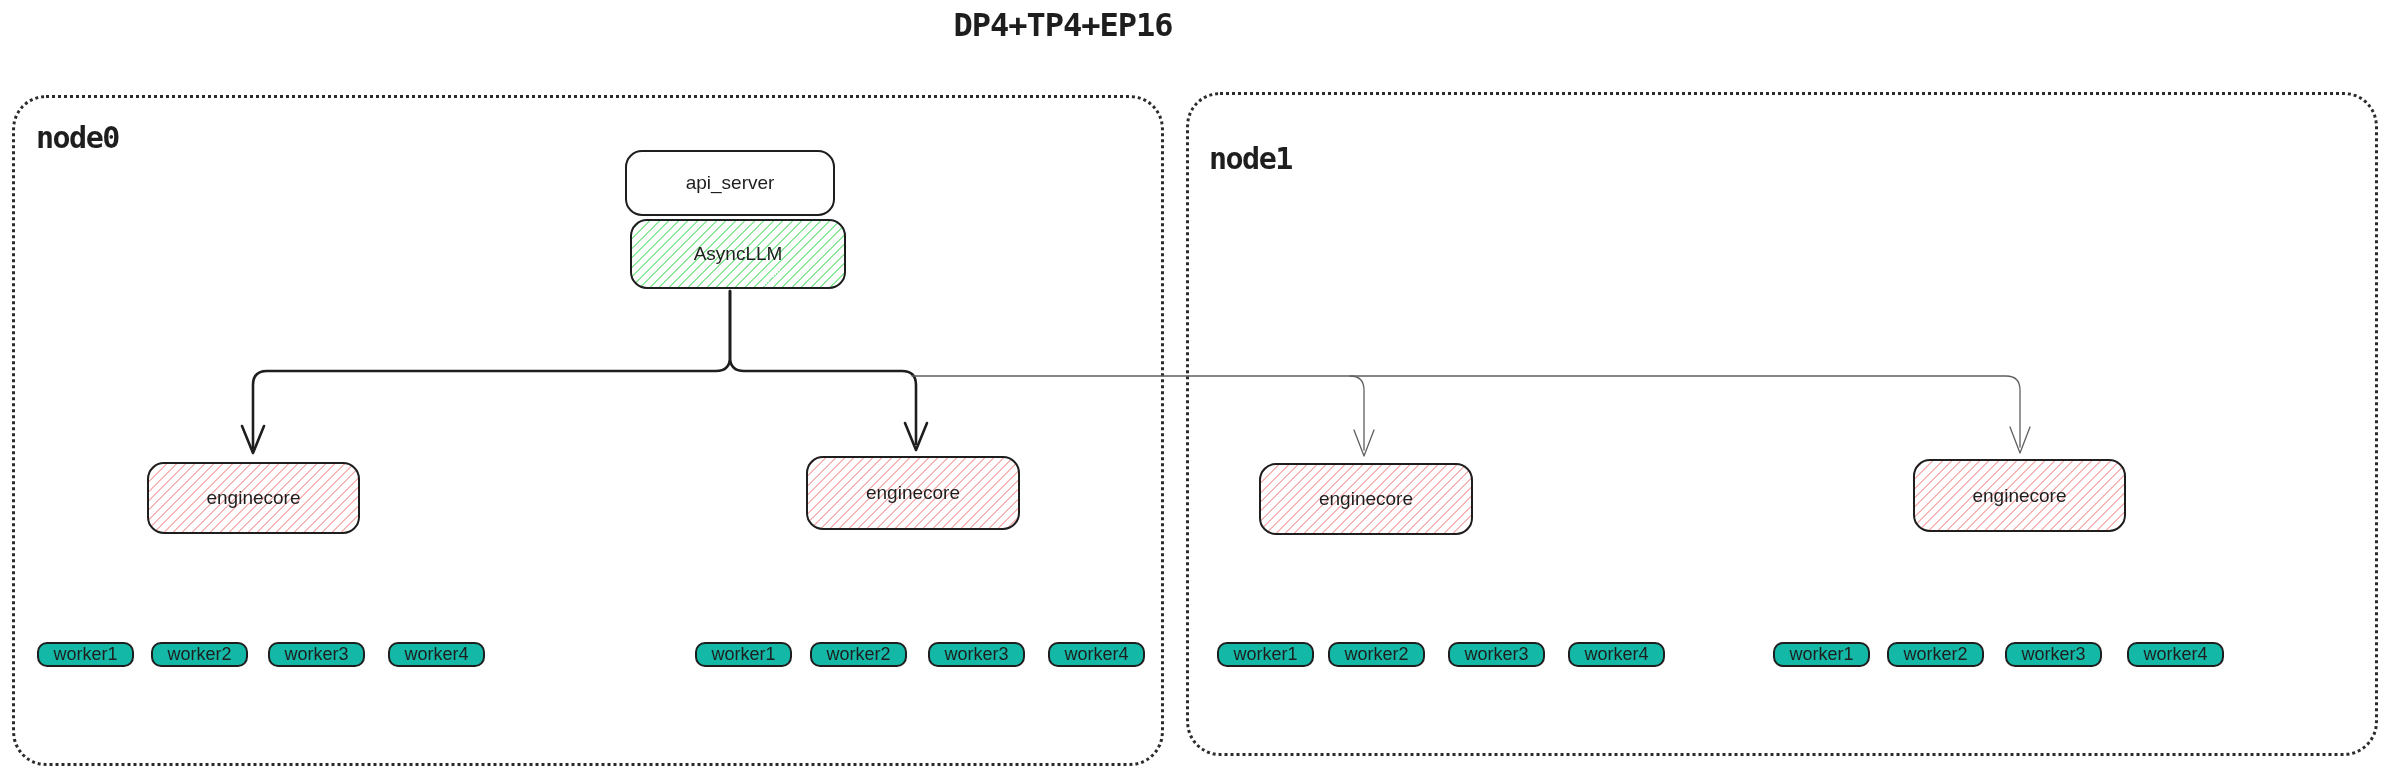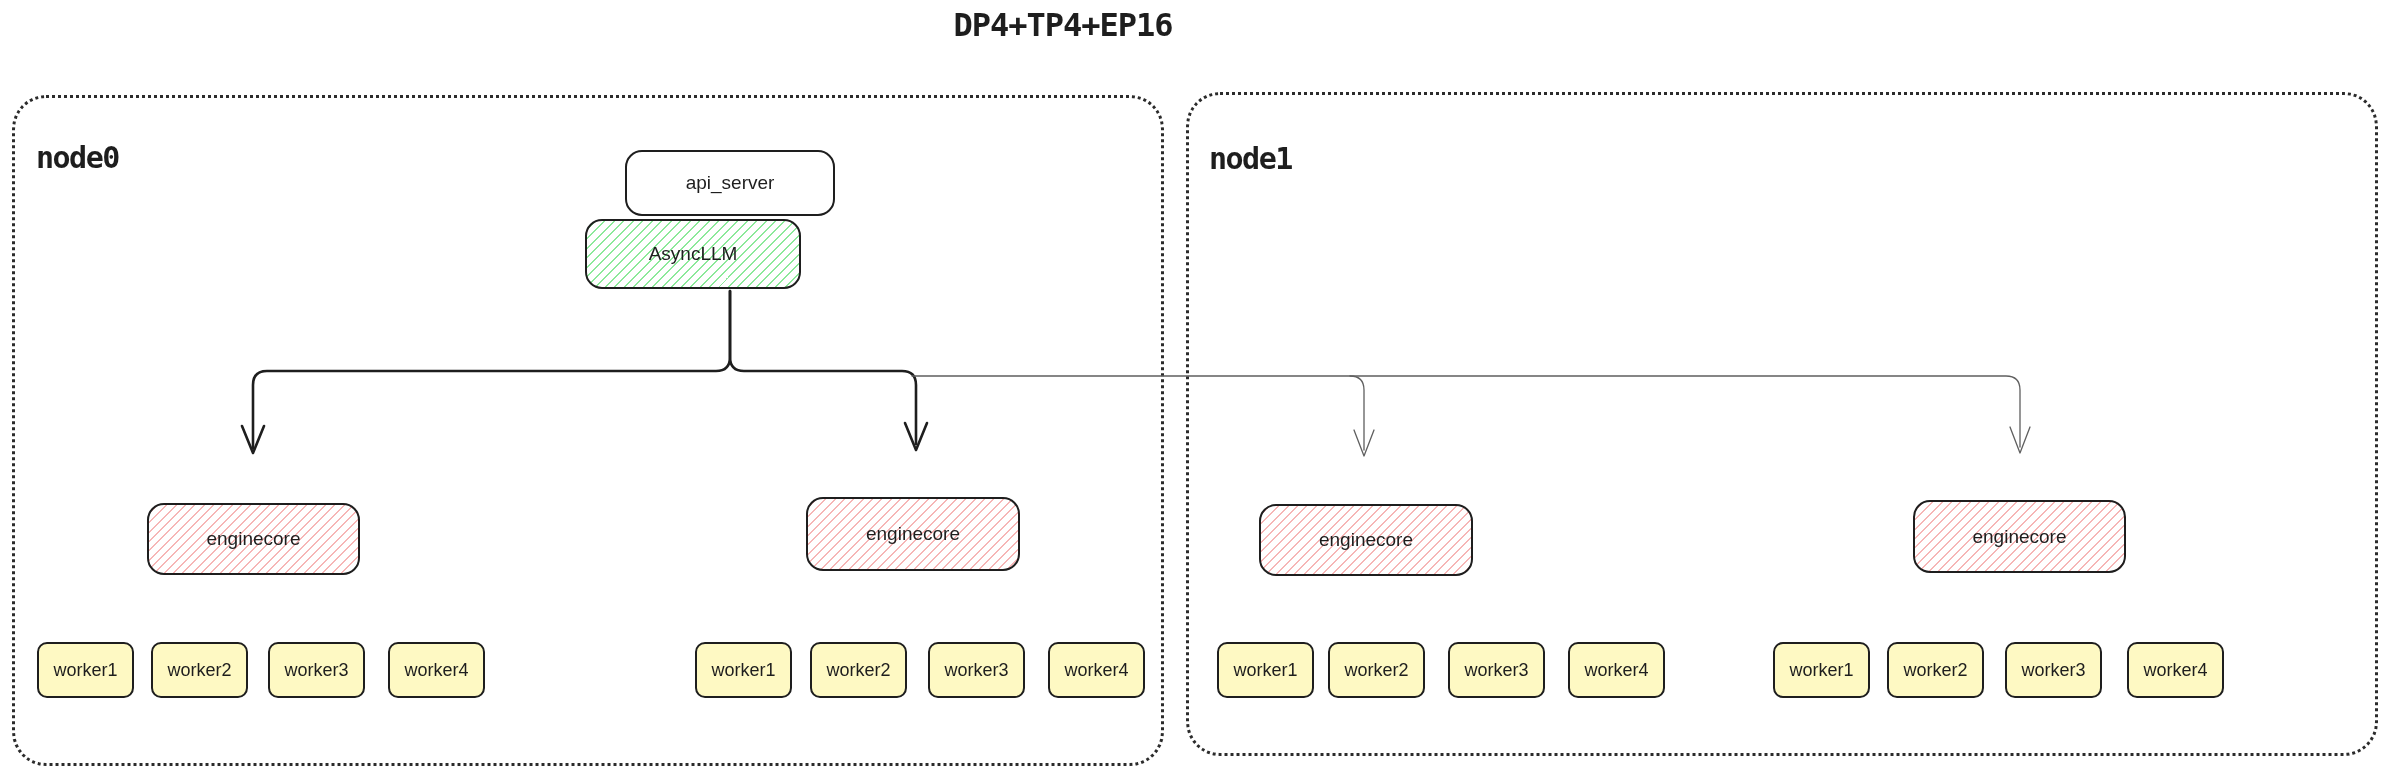--- a/index.html
+++ b/index.html
@@ -30,59 +30,58 @@
   }
   .node0 { left: 12px;   top: 95px; width: 1146px; height: 665px; }
   .node1 { left: 1186px; top: 92px; width: 1186px; height: 658px; }
   .node-label {
     position: absolute;
     font-family: "DejaVu Sans Mono", monospace;
     font-weight: 700;
     font-size: 30px;
     letter-spacing: -1.5px;
   }
-  .node0-label { left: 36px;   top: 120px; margin-top: 20px; }
+  .node0-label { left: 36px;   top: 120px; }
   .node1-label { left: 1209px; top: 117px; margin-top: 24px; }
 
   .shape {
     position: absolute;
     border: 2.2px solid #1e1e1e;
     background: #ffffff;
     border-radius: 17px;
     display: flex;
     align-items: center;
     justify-content: center;
     font-size: 19px;
     color: #1e1e1e;
     box-sizing: border-box;
   }
   .api-server { left: 625px; top: 150px; width: 210px; height: 66px; }
-  .asyncllm   { left: 585px; top: 219px; width: 216px; height: 70px; text-align: right; }
+  .asyncllm   { left: 630px; top: 219px; width: 216px; height: 70px; text-align: right; }
   .ec1 { left: 147px;  top: 462px; width: 213px; height: 72px; }
   .ec2 { left: 806px;  top: 456px; width: 214px; height: 74px; }
   .ec3 { left: 1259px; top: 463px; width: 214px; height: 72px; }
   .ec4 { left: 1913px; top: 459px; width: 213px; height: 73px; }
 
   .green-hatch {
     background-image: repeating-linear-gradient(135deg,
       transparent 0px, transparent 5.3px, #8ce99a 5.3px, #8ce99a 6.7px);
   }
   .red-hatch {
     background-image: repeating-linear-gradient(135deg,
       transparent 0px, transparent 5.3px, #f6b6b6 5.3px, #f6b6b6 6.6px);
-    margin-top: 41px;
   }
 
   .worker {
     position: absolute;
     top: 642px;
-    width: 97px; height: 56px;
+    width: 97px; height: 25px;
     border: 2px solid #1e1e1e;
     border-radius: 10px;
-    background: #fef9c3;
+    background: #14b8a6;
     display: flex;
     align-items: center;
     justify-content: center;
     font-size: 18px;
     box-sizing: border-box;
   }
   
   .w-a1 { left: 37px; }  .w-a2 { left: 151px; } .w-a3 { left: 268px; } .w-a4 { left: 388px; }
   
   .w-b1 { left: 695px; } .w-b2 { left: 810px; } .w-b3 { left: 928px; } .w-b4 { left: 1048px; }

